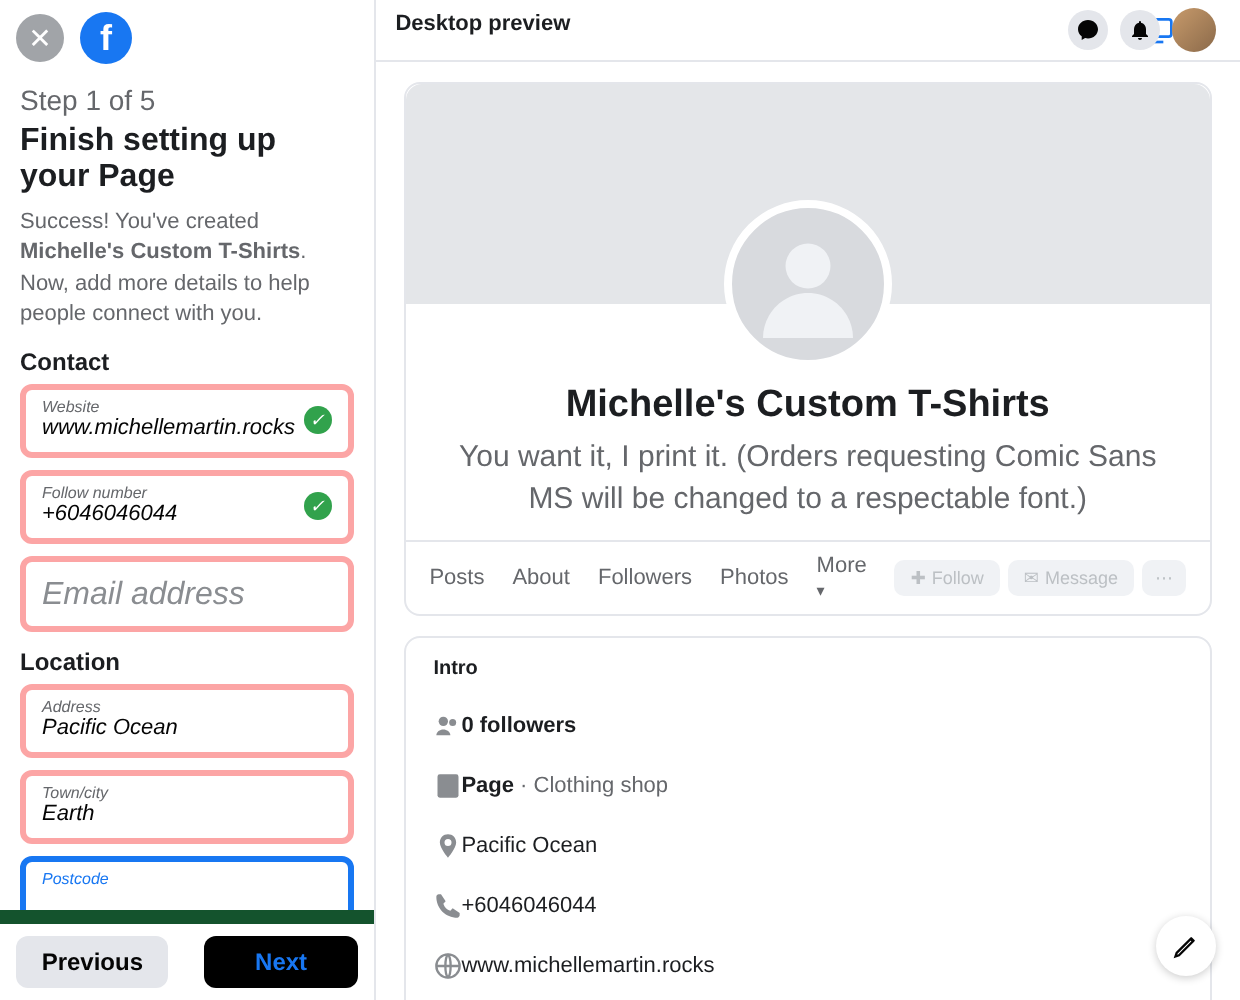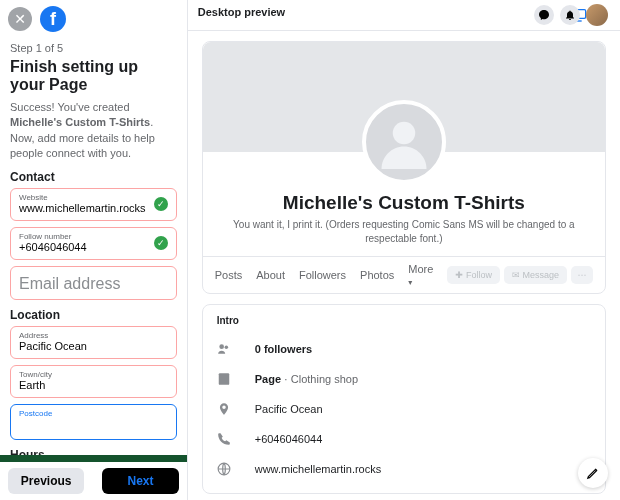--- a/index.html
+++ b/index.html
@@ -3,26 +3,26 @@
 <meta charset="utf-8">
 <style>
   * { box-sizing: border-box; margin: 0; padding: 0; }
   body { font-family: Helvetica, Arial, sans-serif; font-size: 13px; color: #1c1e21; background: #fff; width: 620px; height: 500px; overflow: hidden; }
   .app { display: flex; height: 500px; }
   .left { width: 195px; border-right: 1px solid #e4e6eb; display: flex; flex-direction: column; }
   .left-head { display: flex; align-items: center; gap: 8px; padding: 6px 8px; }
   .close-btn { width: 24px; height: 24px; border-radius: 50%; background: #a1a4a8; color: #fff; display: flex; align-items: center; justify-content: center; font-size: 14px; cursor: pointer; }
   .fb-logo { width: 26px; height: 26px; border-radius: 50%; background: #1877f2; color: #fff; font-weight: bold; font-size: 18px; display: flex; align-items: center; justify-content: center; }
   .left-scroll { flex: 1; overflow-y: auto; padding: 0 10px 6px 10px; }
-  .step { font-size: 11px; color: #65676b; margin-top: 4px; }
+  .step { font-size: 14px; color: #65676b; margin-top: 4px; }
   .title { font-size: 16px; font-weight: bold; margin: 4px 0 6px 0; }
   .subtitle { font-size: 11px; color: #65676b; line-height: 1.4; margin-bottom: 8px; }
   .section-h { font-size: 12px; font-weight: bold; margin: 8px 0 4px 0; }
   .section-sub { font-size: 9px; color: #65676b; margin-bottom: 4px; }
-  .field { border: 1px solid #fca5a5; border-radius: 6px; padding: 4px 8px 6px 8px; margin-bottom: 6px; position: relative; background: #fff; }
+  .field { border: 3px solid #fca5a5; border-radius: 6px; padding: 4px 8px 6px 8px; margin-bottom: 6px; position: relative; background: #fff; font-style: italic; }
   .field-label { font-size: 8px; color: #65676b; }
   .field-value { font-size: 11px; color: #050505; }
   .field.placeholder .field-value { color: #8a8d91; font-size: 16px; padding-top: 4px; }
   .field.focused { border-color: #1877f2; }
   .field.focused .field-label { color: #1877f2; }
   .check { position: absolute; right: 8px; top: 50%; transform: translateY(-50%); width: 14px; height: 14px; border-radius: 50%; background: #31a24c; color: #fff; font-size: 9px; display: flex; align-items: center; justify-content: center; }
   .btns { display: flex; border-top: 7px solid #14532d; padding: 6px 8px; gap: 18px; }
   .btn { flex: 1; text-align: center; padding: 6px 0; border-radius: 6px; font-size: 12px; font-weight: 600; cursor: pointer; }
   .btn.prev { background: #e4e6eb; color: #050505; }
   .btn.next { background: #000000; color: #1877f2; }
@@ -36,31 +36,31 @@
   .device-toggle { display: flex; gap: 4px; align-items: center; }
   .dev-icon { width: 18px; height: 18px; display: flex; align-items: center; justify-content: center; font-size: 12px; color: #65676b; }
   .dev-icon.active { color: #1877f2; }
 
   .preview-body { flex: 1; overflow-y: auto; padding: 10px 14px; display: flex; flex-direction: column; gap: 10px; }
   .card { background: #fff; border: 1px solid #e4e6eb; border-radius: 8px; }
   .cover { height: 110px; background: #e4e6e9; border-radius: 8px 8px 0 0; position: relative; }
   .profile-pic { width: 84px; height: 84px; border-radius: 50%; background: #d8dade; border: 4px solid #fff; position: absolute; left: 50%; bottom: -32px; transform: translateX(-50%); display: flex; align-items: center; justify-content: center; }
   .profile-pic svg { width: 54px; height: 54px; fill: #f0f2f5; }
   .page-name { text-align: center; font-size: 19px; font-weight: bold; margin-top: 40px; }
-  .tagline { text-align: center; font-size: 10px; color: #65676b; padding: 4px 20px 10px; line-height: 1.4; }
+  .tagline { text-align: center; font-size: 15px; color: #65676b; padding: 4px 20px 10px; line-height: 1.4; }
   .tabs { display: flex; align-items: center; gap: 14px; padding: 6px 12px; border-top: 1px solid #e4e6eb; font-size: 11px; }
   .tab { color: #65676b; cursor: pointer; }
   .tab-more::after { content: " ▾"; font-size: 8px; }
   .tab-actions { margin-left: auto; display: flex; gap: 4px; }
   .ghost-btn { background: #f0f2f5; color: #bcc0c4; border-radius: 5px; padding: 4px 8px; font-size: 9px; display: flex; align-items: center; gap: 3px; }
   .ghost-btn.sq { width: 22px; justify-content: center; }
 
   .intro-card { padding: 10px 14px; }
   .intro-h { font-size: 10px; font-weight: bold; margin-bottom: 8px; }
-  .intro-row { display: flex; align-items: center; gap: 24px; font-size: 11px; color: #1c1e21; margin-bottom: 7px; margin-top: 16px; }
+  .intro-row { display: flex; align-items: center; gap: 0; font-size: 11px; color: #1c1e21; margin-bottom: 7px; margin-top: 16px; }
   .intro-row .ic { width: 14px; height: 14px; flex-shrink: 0; fill: #8a8d91; color: #8a8d91; display: flex; align-items: center; justify-content: center; font-size: 11px; }
   .intro-row .muted { color: #65676b; }
 
   .posts-card { padding: 10px 14px; display: flex; align-items: center; justify-content: space-between; }
   .posts-h { font-size: 13px; font-weight: bold; }
   .filters-btn { background: #e4e6eb; border-radius: 5px; padding: 4px 8px; font-size: 11px; font-weight: 600; display: flex; align-items: center; gap: 4px; cursor: pointer; }
 
   .fab { position: absolute; right: 12px; bottom: 12px; width: 30px; height: 30px; border-radius: 50%; background: #fff; box-shadow: 0 1px 4px rgba(0,0,0,0.2); display: flex; align-items: center; justify-content: center; }
 </style>
 </head>

